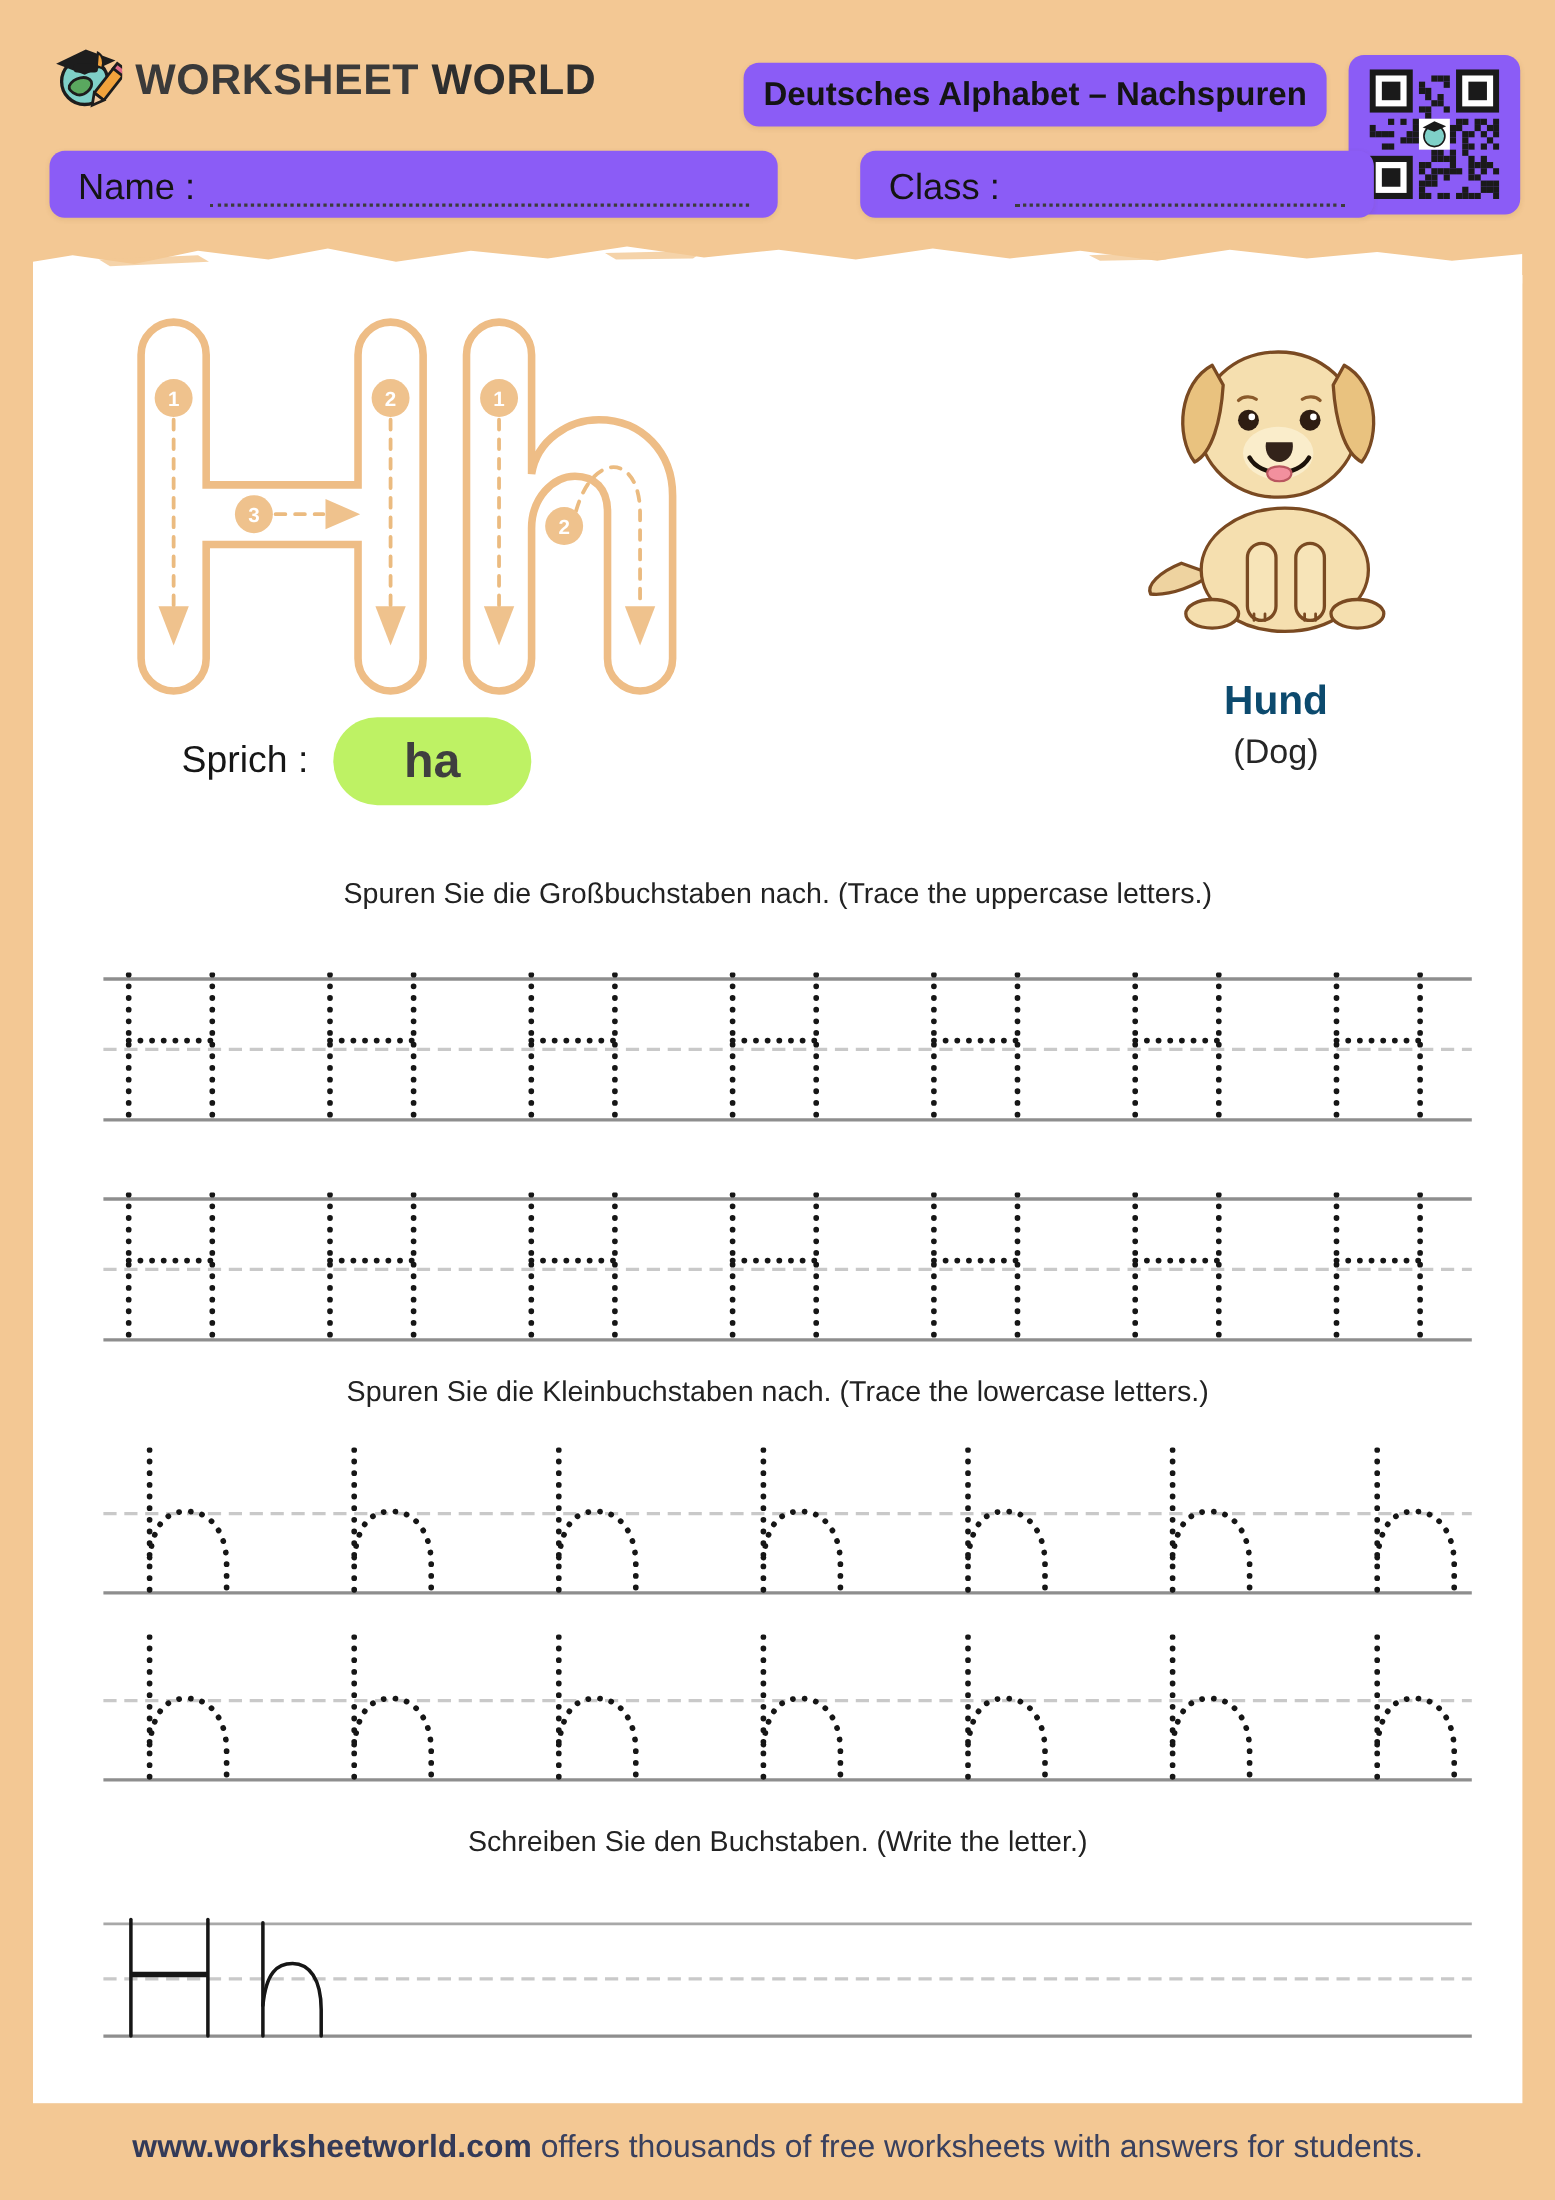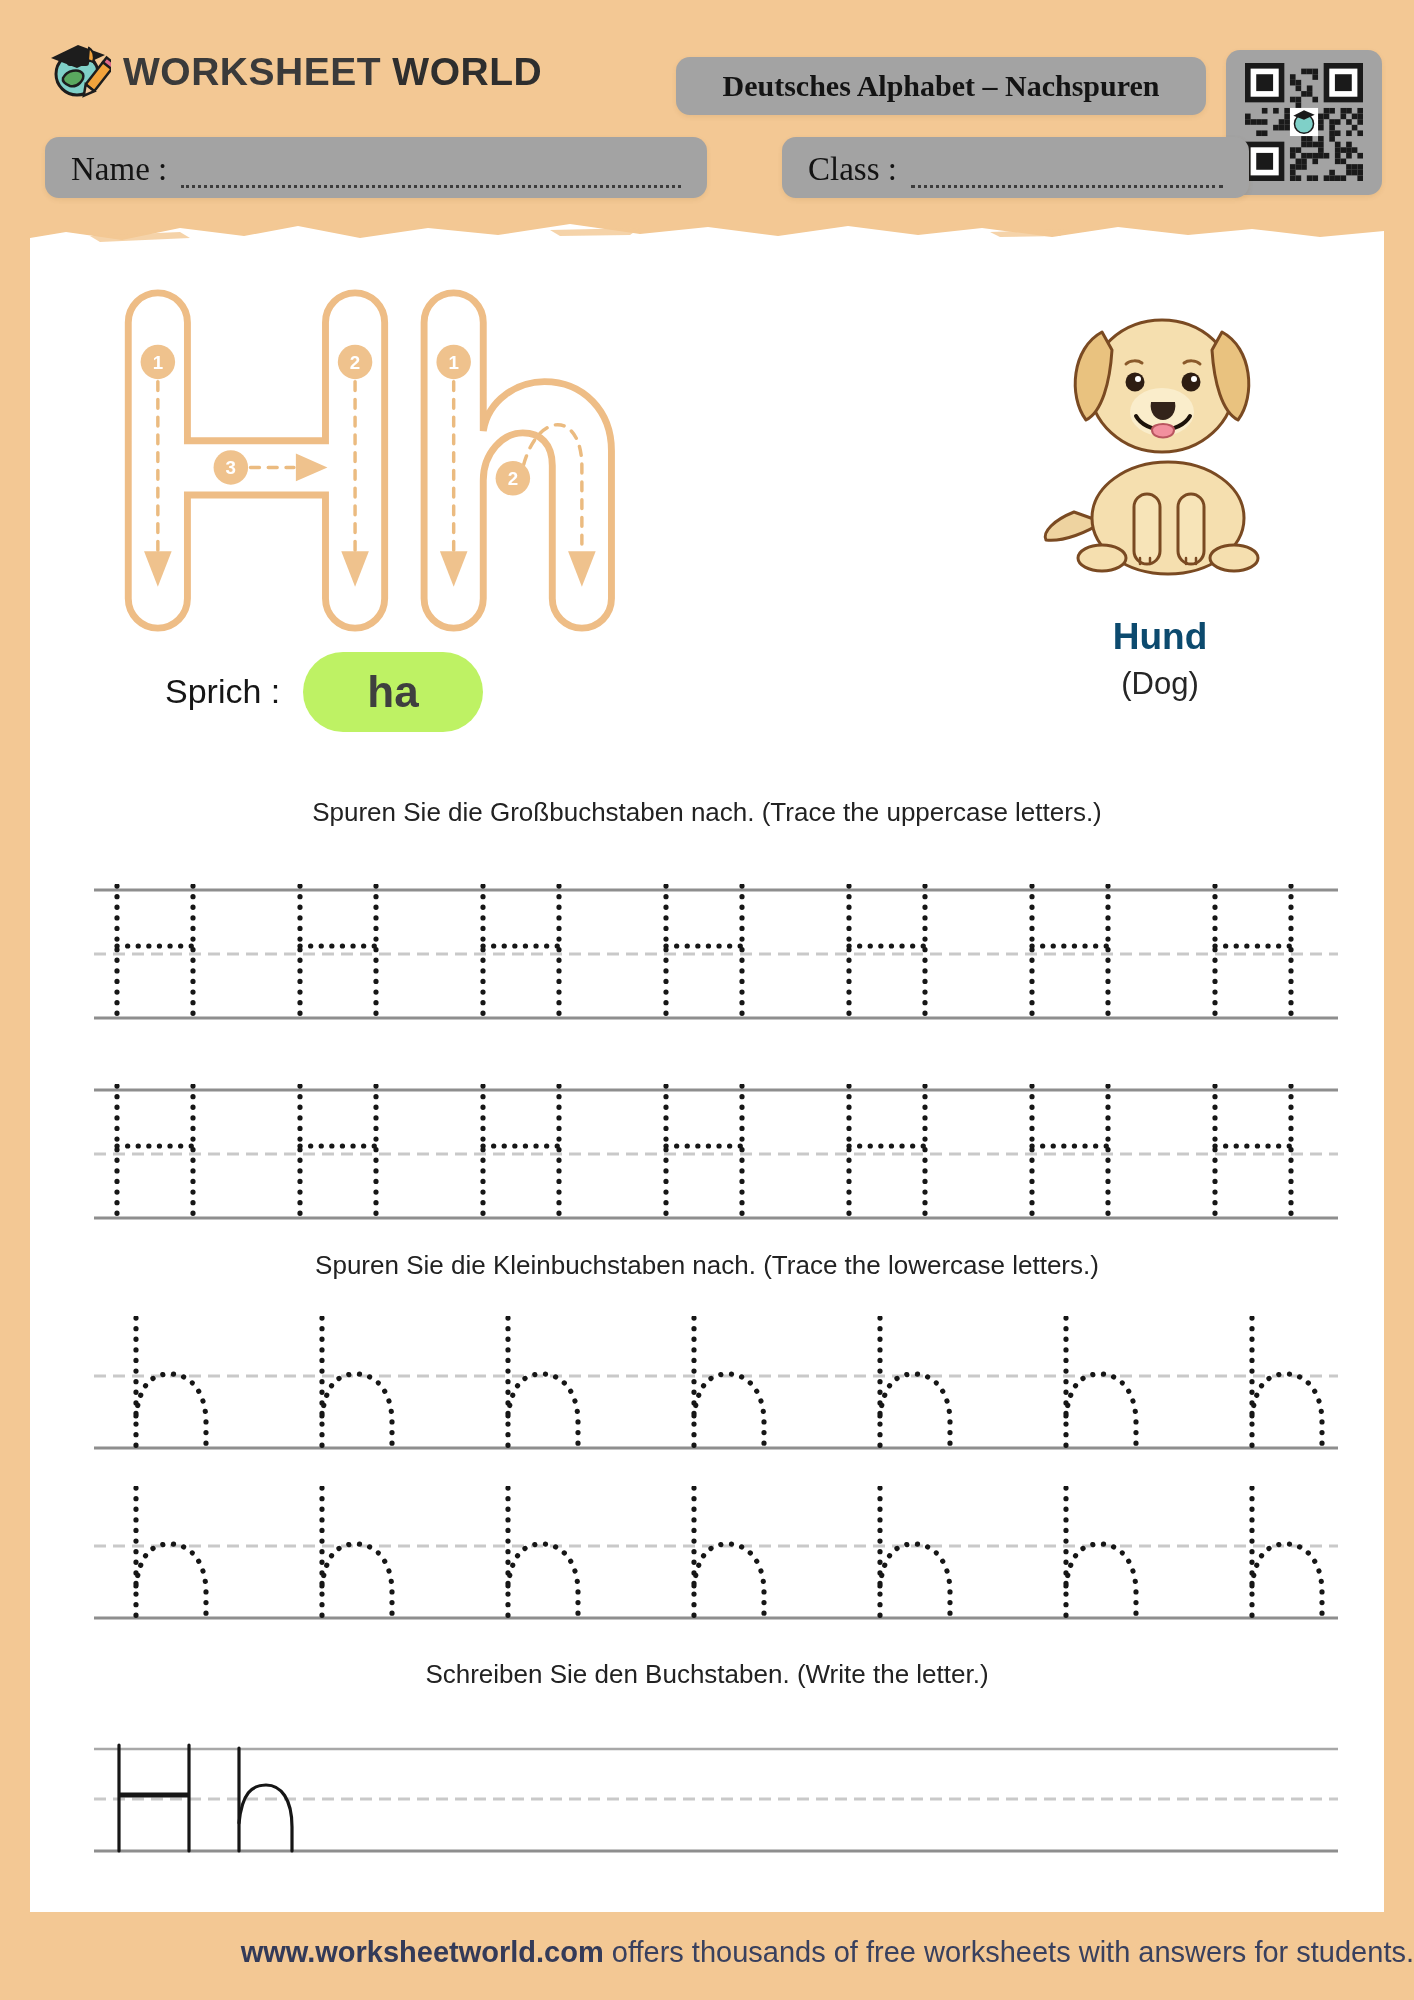--- a/index.html
+++ b/index.html
@@ -1,36 +1,36 @@
 <!DOCTYPE html>
 <html><head>
 <meta charset="utf-8">
 <style>
   html,body{margin:0;padding:0;}
   body{font-family:"Liberation Sans", sans-serif; background:#F3C894;}
   #page{position:relative;width:1414px;height:2000px;background:#F3C894;overflow:hidden;}
   .abs{position:absolute;}
-  .whitebox{background:#a3a3a3;border-radius:14px;box-shadow:0 2px 5px rgba(120,80,20,.10);font-family:Liberation Serif, serif;}
+  .whitebox{background:#8b5cf6;border-radius:14px;box-shadow:0 2px 5px rgba(120,80,20,.10);}
   
   .brand{display:flex;align-items:center;gap:12px;}
   .brand-text{font-size:39px;color:#3a3a3a;font-weight:700;letter-spacing:.5px;white-space:nowrap;}
   .brand-text .heavy{font-weight:900;color:#2e2e2e;margin-top:23px;}
   .title-box{display:flex;align-items:center;justify-content:center;font-size:30px;font-weight:700;color:#141414;}
   .field-box{display:flex;align-items:flex-end;padding:0 26px 10px 26px;box-sizing:border-box;}
   .field-label{font-size:33px;color:#141414;line-height:1;padding-bottom:2px;white-space:nowrap;}
   .dotline{flex:1;border-bottom:3px dotted #3c3c3c;margin-left:14px;height:34px;}
   
   .panel{background:#fff;}
   .heading{width:100%;text-align:center;font-size:26px;color:#222;}
   .speak-label{font-size:34px;color:#161616;}
   .pill{display:flex;align-items:center;justify-content:center;background:#bef264;border-radius:40px;font-size:44px;font-weight:700;color:#3f3f3f;}
   .word-block{text-align:center;}
   .word-red{font-size:37px;font-weight:700;}
   .word-translation{font-size:31px;color:#262626;margin-top:8px;}
-  .footer{width:100%;text-align:right;font-size:29px;color:#39405e;}
+  .footer{width:100%;text-align:center;font-size:29px;color:#39405e;}
   .footer .url{font-weight:700;color:#333a58;}
 </style>
 </head>
 <body>
 
 <div id="page">
 
   <div class="abs brand" style="left:45px;top:38px;">
     <span>
       <svg width="66" height="64" viewBox="0 0 66 64">

